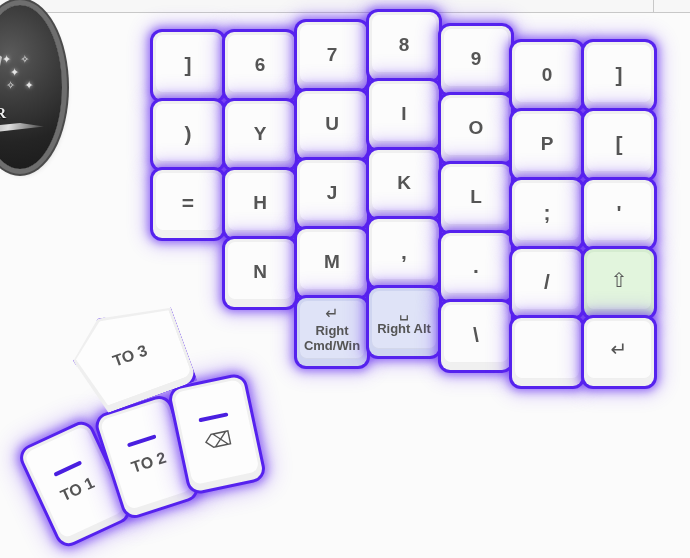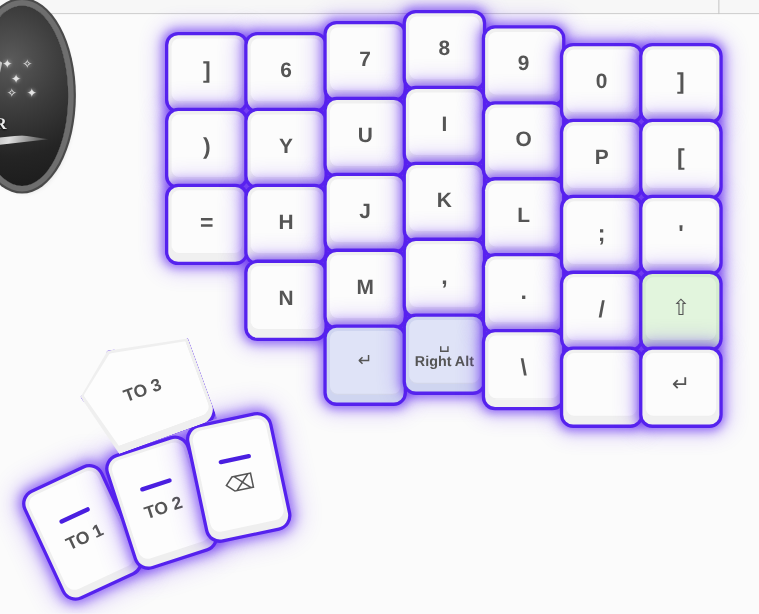--- a/index.html
+++ b/index.html
@@ -182,20 +182,24 @@
       </div>
     </div>
     <div class="key" style="left: 297px; top: 229px;">
       <div class="cap">
         <div class="legend">M</div>
       </div>
     </div>
     <div class="key thumb" style="left: 297px; top: 298px;">
       <div class="cap">
         <div class="glyph">↵</div>
+        <div class="legend small">
+          <div>Right</div>
+          <div>Cmd/Win</div>
+        </div>
       </div>
     </div>
     <div class="key" style="left: 369px; top: 12px;">
       <div class="cap">
         <div class="legend">8</div>
       </div>
     </div>
     <div class="key" style="left: 369px; top: 81px;">
       <div class="cap">
         <div class="legend">I</div>

